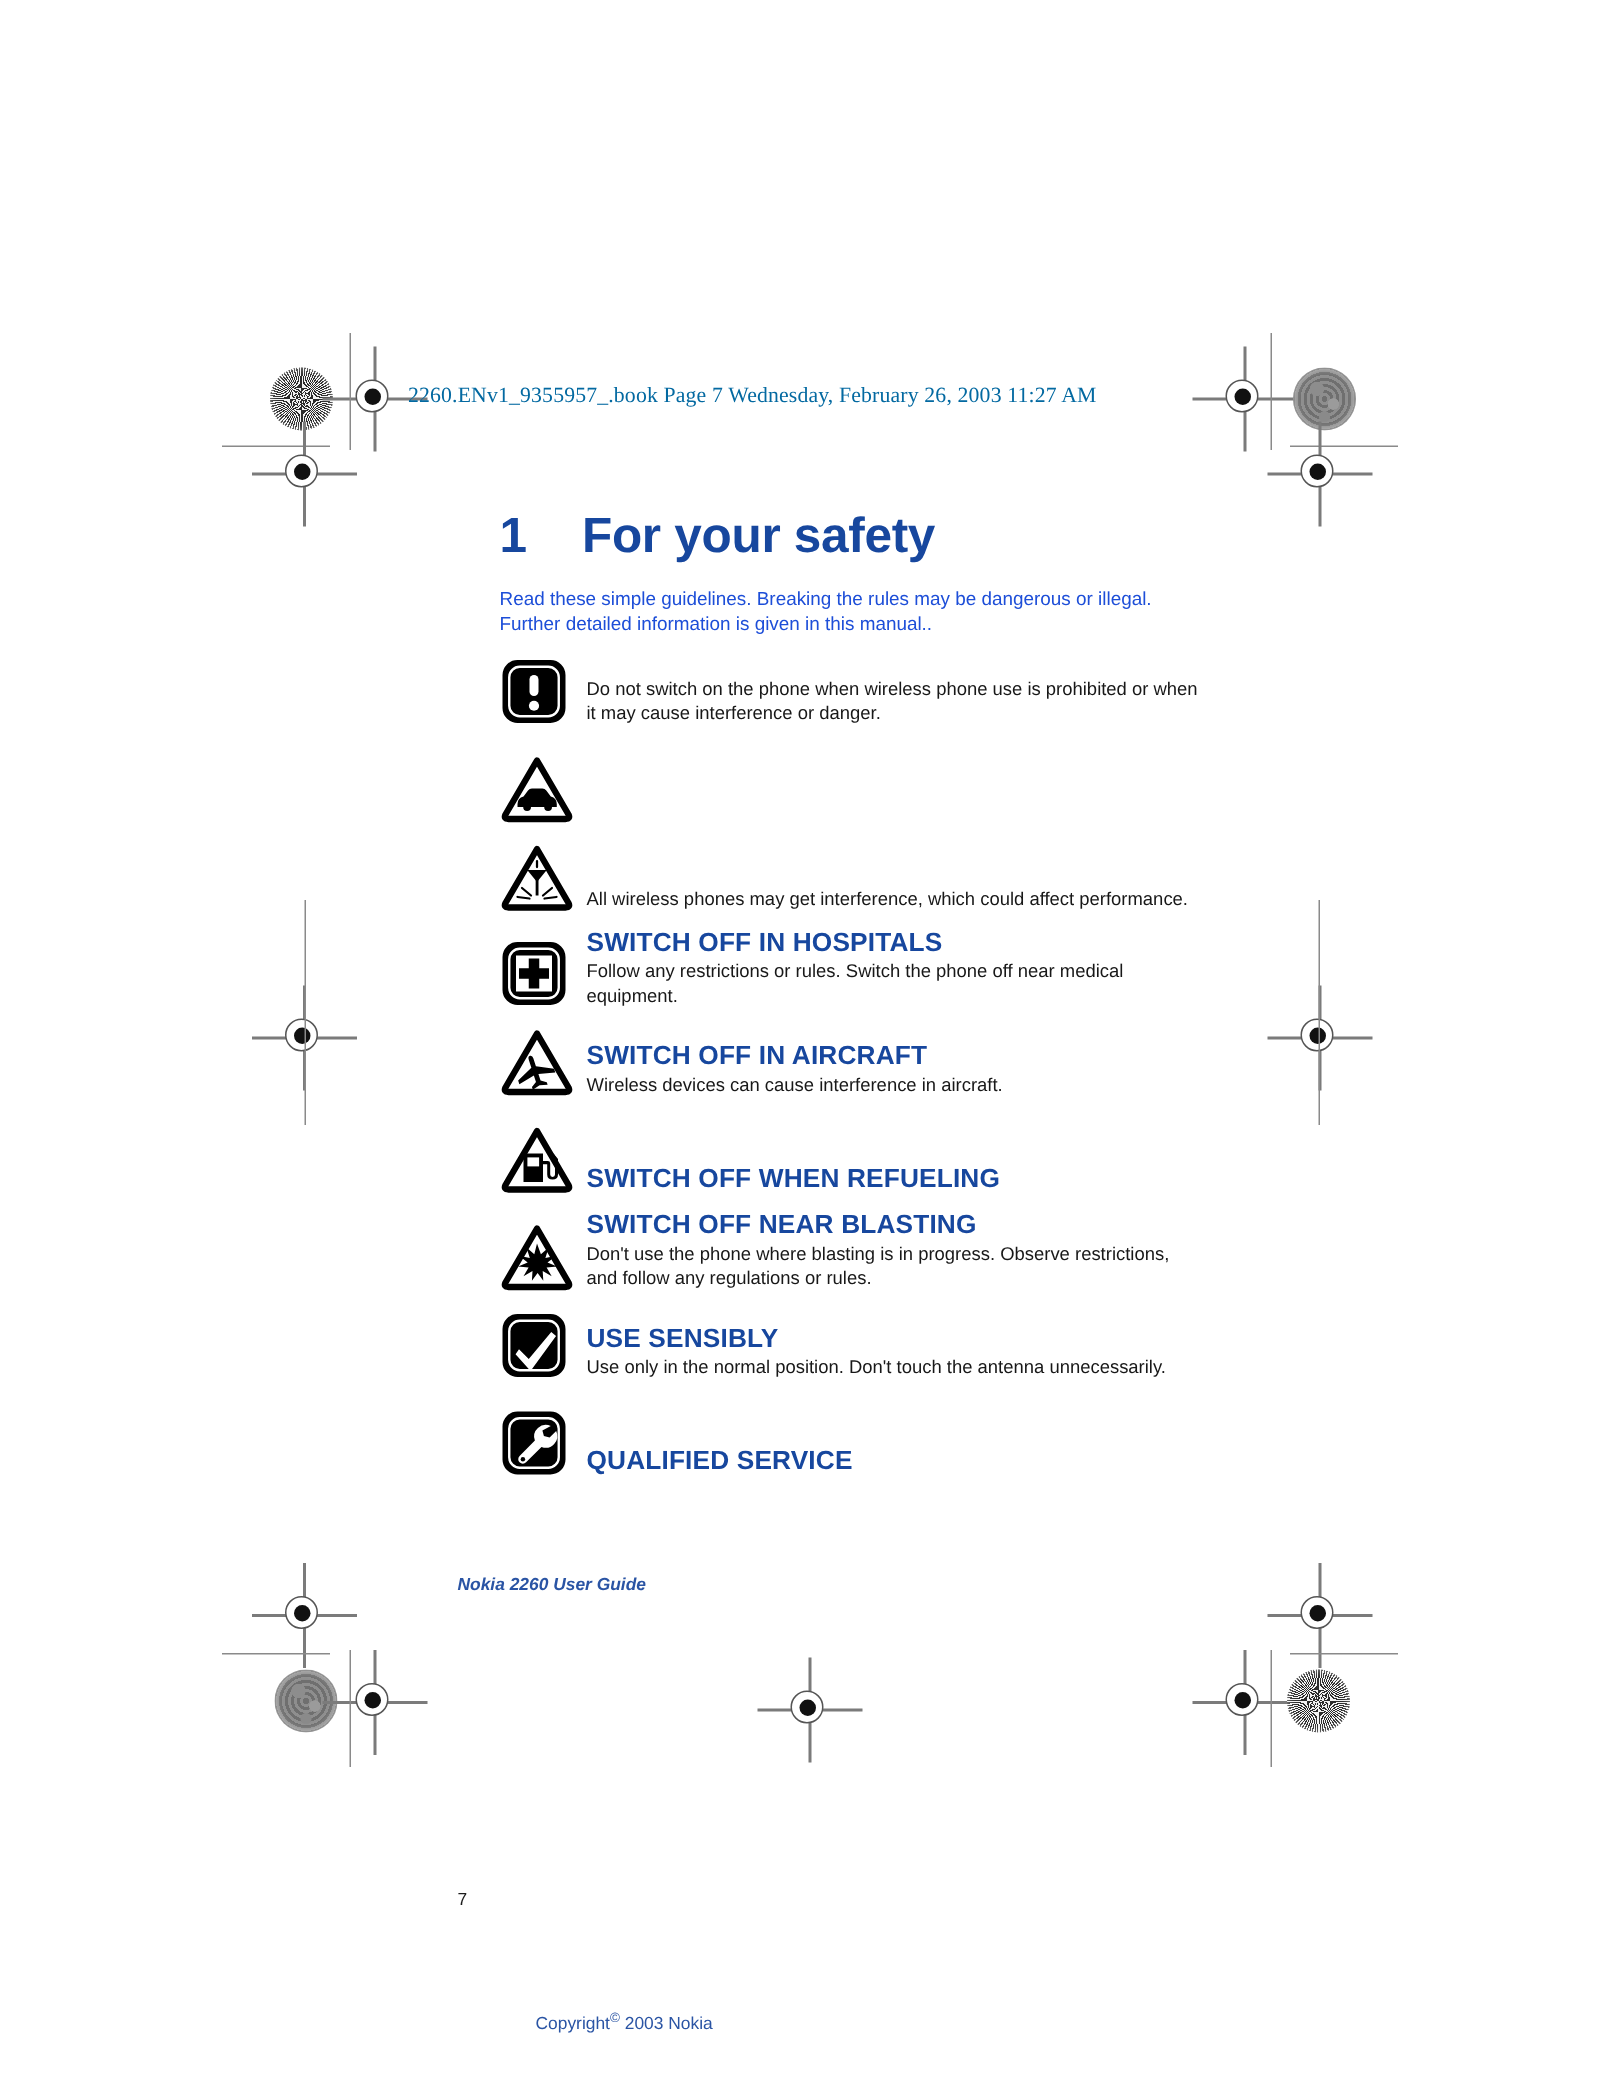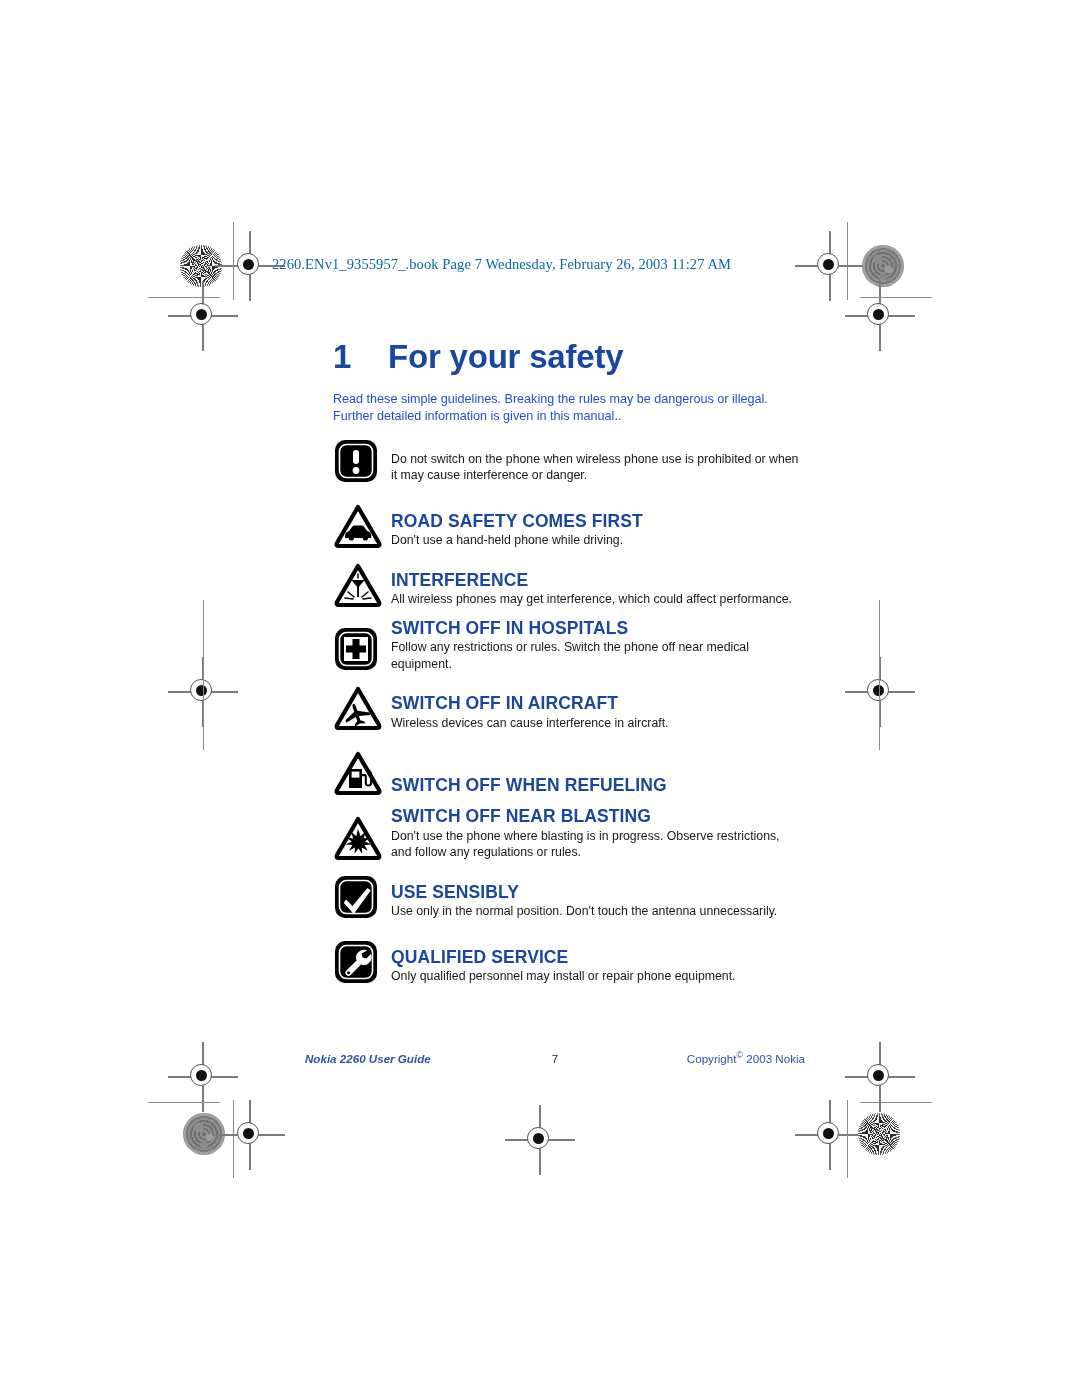--- a/index.html
+++ b/index.html
@@ -157,20 +157,21 @@
   
   .footer {
     position: absolute;
     left: 305px;
     top: 1050px;
     width: 500px;
     display: flex;
     align-items: baseline;
     color: #2a54a4;
     font-size: 11.6px;
+    flex-direction: column;
   }
   .footer .f-left  { flex: 0 0 210px; font-style: italic; font-weight: bold; }
   .footer .f-mid   { flex: 0 0 80px;  text-align: center; font-weight: normal; color:#1d1d1d;}
   .footer .f-right { flex: 1 1 auto;  text-align: right; padding-left: 52px; }
   .footer .f-right .cmark { font-size: 9px; vertical-align: super; }
 
   svg { display: block; }
 </style>
 </head>
 <body>
@@ -292,24 +293,20 @@
 
   <div class="spacer-md"></div>
 
   <div class="item">
     <div class="icon-cell">
       <svg width="50" height="46" viewBox="0 0 50 46">
         <path d="M25 4 L46 40 Q47.5 43 44 43 L6 43 Q2.5 43 4 40 Z" fill="#fff" stroke="#000" stroke-width="4.2" stroke-linejoin="round"></path>
         <path d="M12 33 q0-4 4-5 l3-4 q1-1.4 2.6-1.4 h7 q1.6 0 2.6 1.4 l3 4 q4 1 4 5 v2 h-3.2
                  a2.6 2.6 0 1 1 -5.2 0 h-8.8 a2.6 2.6 0 1 1 -5.2 0 H12 Z" fill="#000"></path>
       </svg>
-    </div>
-    <div class="text-cell">
-      <h2>ROAD SAFETY COMES FIRST</h2>
-      <p>Don't use a hand-held phone while driving.</p>
     </div>
   </div>
 
   <div class="spacer-sm"></div>
 
   <div class="item">
     <div class="icon-cell">
       <svg width="50" height="46" viewBox="0 0 50 46">
         <path d="M25 4 L46 40 Q47.5 43 44 43 L6 43 Q2.5 43 4 40 Z" fill="#fff" stroke="#000" stroke-width="4.2" stroke-linejoin="round"></path>
         <path d="M18.5 18 h13 l-6.5 8 Z" fill="#000"></path>
@@ -317,21 +314,20 @@
         <g stroke="#000" stroke-width="1.5" stroke-linecap="round">
           <line x1="15" y1="30" x2="21" y2="35"></line>
           <line x1="35" y1="30" x2="29" y2="35"></line>
           <line x1="12" y1="36" x2="20" y2="37"></line>
           <line x1="38" y1="36" x2="30" y2="37"></line>
           <line x1="25" y1="12" x2="25" y2="16"></line>
         </g>
       </svg>
     </div>
     <div class="text-cell">
-      <h2>INTERFERENCE</h2>
       <p>All wireless phones may get interference, which could affect performance.</p>
     </div>
   </div>
 
   <div class="spacer-sm"></div>
 
   <div class="item">
     <div class="icon-cell">
       <svg width="46" height="46" viewBox="0 0 46 46">
         <rect x="3" y="3" width="40" height="40" rx="9" ry="9" fill="#000" stroke="#000" stroke-width="2"></rect>
@@ -422,21 +418,20 @@
       <svg width="46" height="46" viewBox="0 0 46 46">
         <rect x="3" y="3" width="40" height="40" rx="9" ry="9" fill="#000" stroke="#000" stroke-width="2"></rect>
         <rect x="6.5" y="6.5" width="33" height="33" rx="7" ry="7" fill="none" stroke="#fff" stroke-width="1.6"></rect>
         <path d="M34.2 11.6 a7.8 7.8 0 0 0 -10.6 9.8 L13.4 31.6 a3 3 0 0 0 0 4.3
                  a3 3 0 0 0 4.3 0 L28 25.6 a7.8 7.8 0 0 0 9.8 -10.6 l-4.4 4.4 l-3.8 -1 l-1 -3.8 Z" fill="#fff"></path>
         <circle cx="15.6" cy="33.8" r="1.5" fill="#000"></circle>
       </svg>
     </div>
     <div class="text-cell">
       <h2>QUALIFIED SERVICE</h2>
-      <p>Only qualified personnel may install or repair phone equipment.</p>
     </div>
   </div>
 
 </div>
 
 <div class="footer">
   <div class="f-left">Nokia 2260 User Guide</div>
   <div class="f-mid">7</div>
   <div class="f-right">
     <span>Copyright</span><span class="cmark">©</span>&nbsp;<span>2003 Nokia</span>

